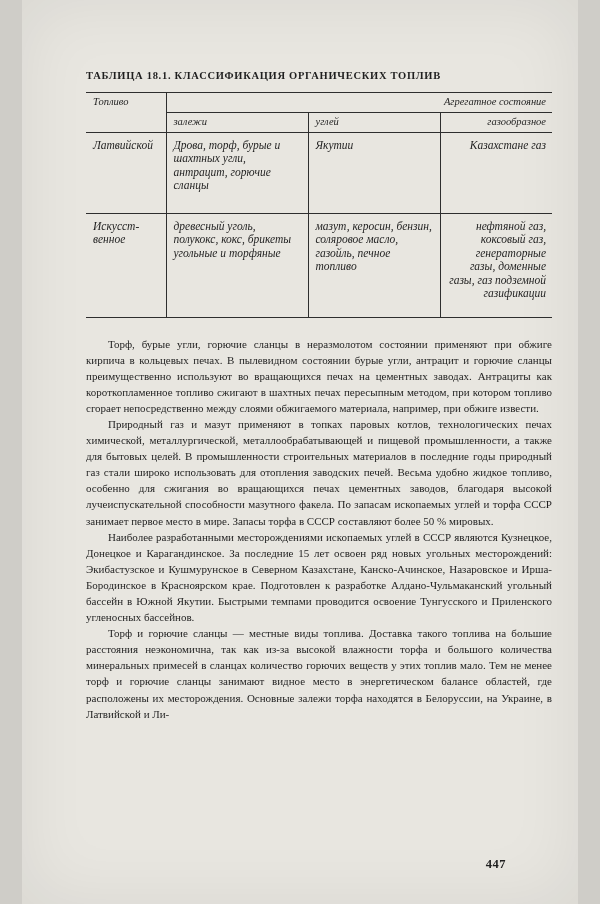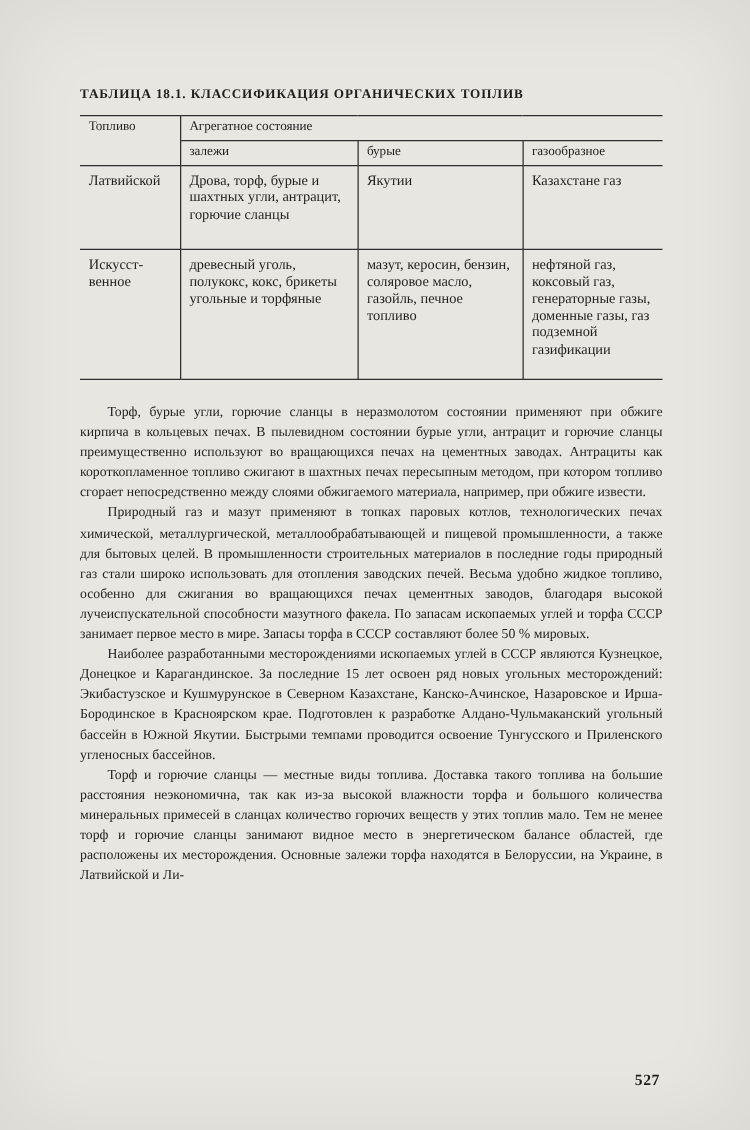--- a/index.html
+++ b/index.html
@@ -3,21 +3,21 @@
 <meta charset="utf-8">
 <style>
   html, body {
     margin: 0;
     padding: 0;
     background: #cfcdc8;
     font-family: "Liberation Serif", "DejaVu Serif", serif;
   }
   .page {
     position: relative;
-    width: 600px;
+    width: 556px;
     height: 904px;
     margin: 0 auto;
     background: #e8e6e0;
     box-shadow: inset 0 0 70px rgba(0,0,0,0.07);
     box-sizing: border-box;
     padding: 70px 70px 0 64px;
     color: #1f1f1f;
     overflow: hidden;
   }
   
@@ -36,23 +36,24 @@
     border-top: 1px solid #2e2e2e;
     border-bottom: 1px solid #2e2e2e;
     margin-bottom: 18px;
   }
   table.fuels th, table.fuels td {
     border: 1px solid #2e2e2e;
     padding: 3px 6px 4px 7px;
     vertical-align: top;
     text-align: left;
     font-weight: normal;
+    font-style: italic;
   }
   table.fuels th:first-child, table.fuels td:first-child { border-left: none; }
-  table.fuels th:last-child,  table.fuels td:last-child  { border-right: none; }
+  table.fuels th:last-child,  table.fuels td:last-child  { border-right: none; text-align: right; }
   table.fuels th { font-size: 10.5px; line-height: 12px; }
   table.fuels td { font-size: 11.5px; line-height: 13.5px; }
   th.state-span { text-align: center; padding-top: 4px; padding-bottom: 4px; }
   th.sub { text-align: center; padding-top: 3px; padding-bottom: 5px; }
   th.col-fuel { vertical-align: middle; font-size: 11px; padding-left: 10px; }
   td.fuel-cell { font-size: 11.5px; padding-top: 6px; }
   tr.row-natural td  { padding-top: 6px; padding-bottom: 20px; }
   tr.row-artificial td { padding-top: 6px; padding-bottom: 16px; }
   
   .body-text {
@@ -91,21 +92,21 @@
       <col style="width:132px">
       <col style="width:112px">
     </colgroup>
     <thead>
       <tr>
         <th rowspan="2" class="col-fuel">Топливо</th>
         <th colspan="3" class="state-span">Агрегатное состояние</th>
       </tr>
       <tr>
         <th class="sub">залежи</th>
-        <th class="sub">бурые</th>
+        <th class="sub">углей</th>
         <th class="sub">газообразное</th>
       </tr>
     </thead>
     <tbody>
       <tr class="row-natural">
         <td class="fuel-cell">Латвийской</td>
         <td>Дрова, торф, бурые и шахтных угли, антрацит, горючие сланцы</td>
         <td>Якутии</td>
         <td>Казахстане газ</td>
       </tr>
@@ -118,15 +119,15 @@
     </tbody>
   </table>
 
   <div class="body-text">
     <p>Торф, бурые угли, горючие сланцы в неразмолотом состоянии применяют при обжиге кирпича в кольцевых печах. В пылевидном состоянии бурые угли, антрацит и горючие сланцы преимущественно используют во вращающихся печах на цементных заводах. Антрациты как короткопламенное топливо сжигают в шахтных печах пересыпным методом, при котором топливо сгорает непосредственно между слоями обжигаемого материала, например, при обжиге извести.</p>
     <p>Природный газ и мазут применяют в топках паровых котлов, технологических печах химической, металлургической, металлообрабатывающей и пищевой промышленности, а также для бытовых целей. В промышленности строительных материалов в последние годы природный газ стали широко использовать для отопления заводских печей. Весьма удобно жидкое топливо, особенно для сжигания во вращающихся печах цементных заводов, благодаря высокой лучеиспускательной способности мазутного факела. По запасам ископаемых углей и торфа СССР занимает первое место в мире. Запасы торфа в СССР составляют более 50 % мировых.</p>
     <p>Наиболее разработанными месторождениями ископаемых углей в СССР являются Кузнецкое, Донецкое и Карагандинское. За последние 15 лет освоен ряд новых угольных месторождений: Экибастузское и Кушмурунское в Северном Казахстане, Канско-Ачинское, Назаровское и Ирша-Бородинское в Красноярском крае. Подготовлен к разработке Алдано-Чульмаканский угольный бассейн в Южной Якутии. Быстрыми темпами проводится освоение Тунгусского и Приленского угленосных бассейнов.</p>
     <p>Торф и горючие сланцы — местные виды топлива. Доставка такого топлива на большие расстояния неэкономична, так как из-за высокой влажности торфа и большого количества минеральных примесей в сланцах количество горючих веществ у этих топлив мало. Тем не менее торф и горючие сланцы занимают видное место в энергетическом балансе областей, где расположены их месторождения. Основные залежи торфа находятся в Белоруссии, на Украине, в Латвийской и Ли-</p>
   </div>
 
-  <div class="page-number">527</div>
+  <div class="page-number">447</div>
 
 </div>
 
 </body></html>

